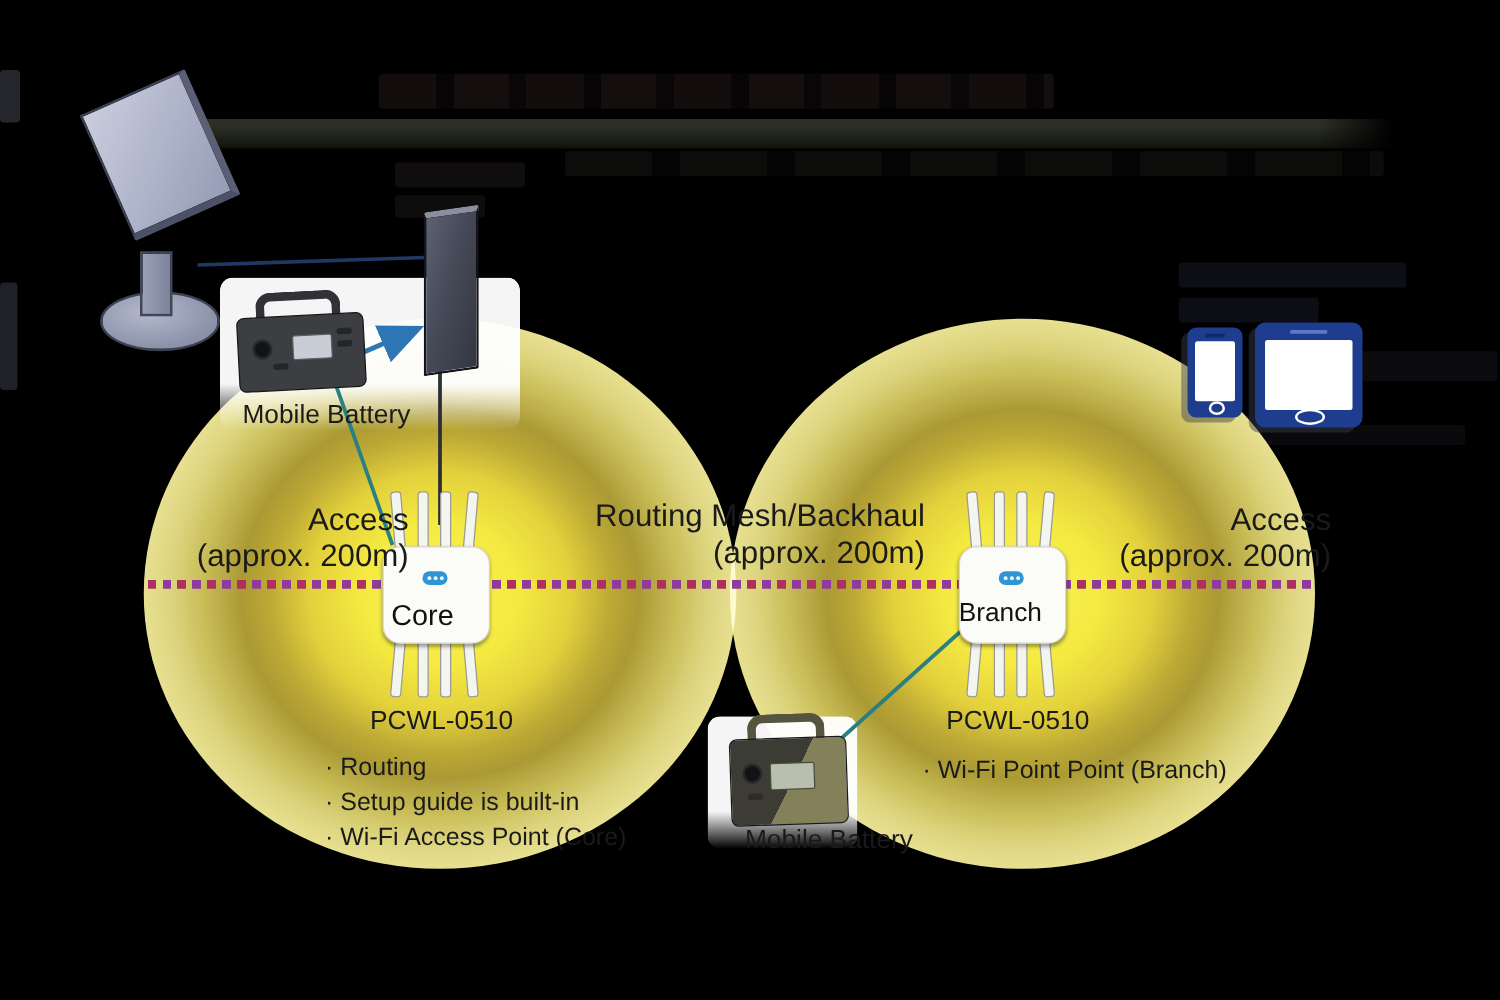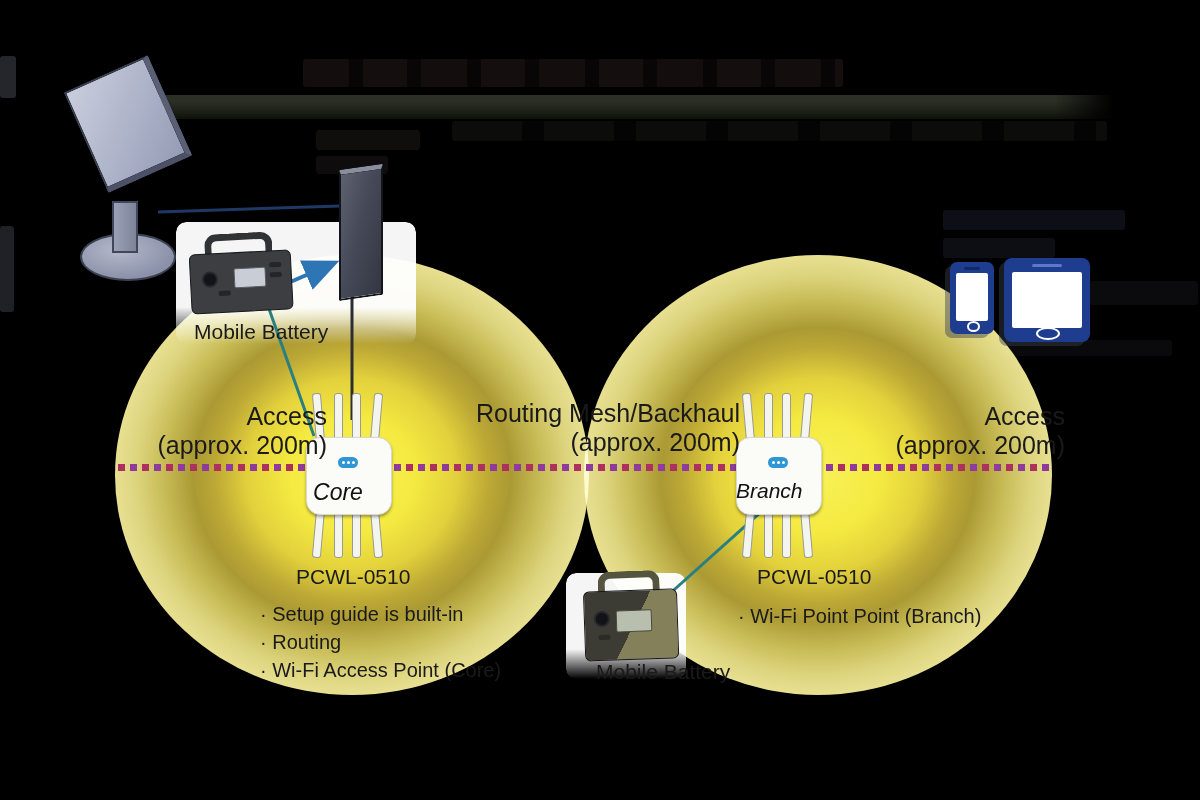--- a/index.html
+++ b/index.html
@@ -90,21 +90,21 @@
   .mesh-dev .top{top:0;transform-origin:bottom center;}
   .mesh-dev .bot{top:117px;transform-origin:top center;}
   .mesh-dev .a1.top{transform:rotate(-5deg);} .mesh-dev .a4.top{transform:rotate(5deg);}
   .mesh-dev .a1.bot{transform:rotate(5deg);}  .mesh-dev .a4.bot{transform:rotate(-5deg);}
   .mesh-dev .case{position:absolute;left:0;top:44px;width:84px;height:76px;background:#fbfbf8;
      border:1px solid #d8d8d0;border-radius:14px;box-shadow:0 2px 3px rgba(0,0,0,.35);}
   .mesh-dev .logo{position:absolute;left:32px;top:64px;width:20px;height:11px;border-radius:6px;background:#2f96d5;}
   .mesh-dev .logo i{position:absolute;left:4px;top:4px;width:3px;height:3px;border-radius:50%;background:#fff;
      box-shadow:5px 0 #fff,10px 0 #fff;}
   .mesh-dev .dev-label{position:absolute;left:0;top:86px;width:64px;text-align:center;
-     font-size:23px;color:#111;font-style:italic;}
+     font-size:23px;color:#111;}
 
   
   .lbl{position:absolute;color:#1a1a1a;}
   .zone{text-align:right;font-size:25px;line-height:29px;}
   .z-left{left:92px;top:402px;width:235px;}
   .z-mesh{left:445px;top:399px;width:295px;}
   .z-right{left:835px;top:402px;width:230px;}
   .mb-top{left:194px;top:320px;font-size:21px;}
   .mb-bottom{left:596px;top:660px;font-size:21px;}
   .model{font-size:21px;}
@@ -200,21 +200,21 @@
     <div class="ant a2 bot"></div>
     <div class="ant a3 bot"></div>
     <div class="ant a4 bot"></div>
     <div class="case"></div>
     <div class="logo">
         <i></i>
       </div>
     <div class="dev-label">Core</div>
   </div>
 
-  <div class="mesh-dev" style="left:736px;top:393px;">
+  <div class="mesh-dev" style="left:767px;top:393px;">
     <div class="ant a1 top"></div>
     <div class="ant a2 top"></div>
     <div class="ant a3 top"></div>
     <div class="ant a4 top"></div>
     <div class="ant a1 bot"></div>
     <div class="ant a2 bot"></div>
     <div class="ant a3 bot"></div>
     <div class="ant a4 bot"></div>
     <div class="case"></div>
     <div class="logo">
@@ -247,21 +247,21 @@
   </div>
   <div class="lbl zone z-right">
     <div>Access</div>
     <div>(approx. 200m)</div>
   </div>
 
   <div class="lbl model model-left">PCWL-0510</div>
   <div class="lbl model model-right">PCWL-0510</div>
 
   <div class="lbl feat feat-left">
+    <div>· Routing</div>
     <div>· Setup guide is built-in</div>
-    <div>· Routing</div>
     <div>· Wi-Fi Access Point (Core)</div>
   </div>
   <div class="lbl feat feat-right">
     <div>· Wi-Fi Point Point (Branch)</div>
   </div>
 
 </div>
 
 </body></html>

